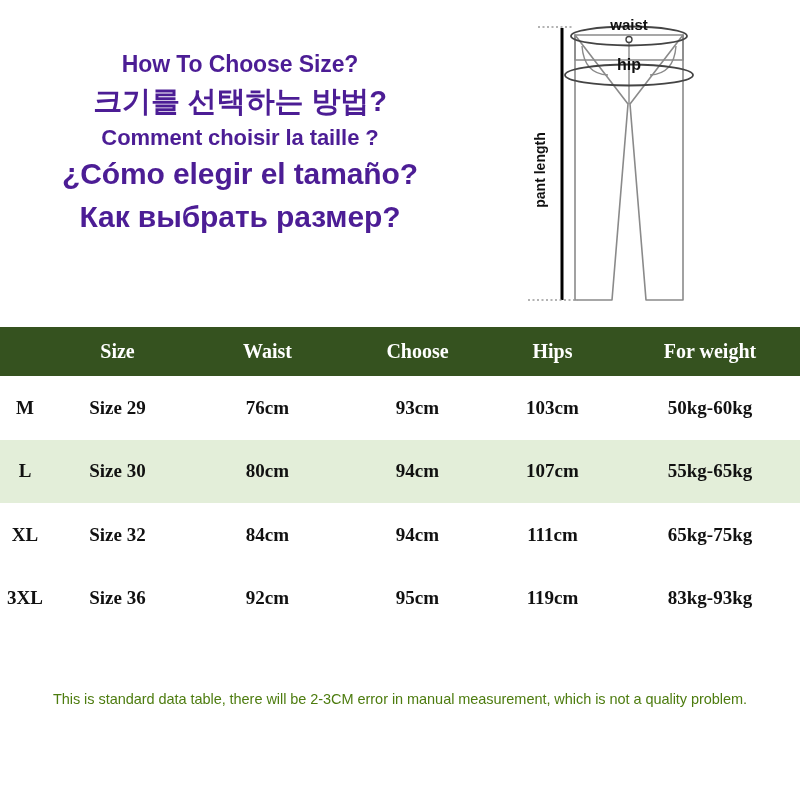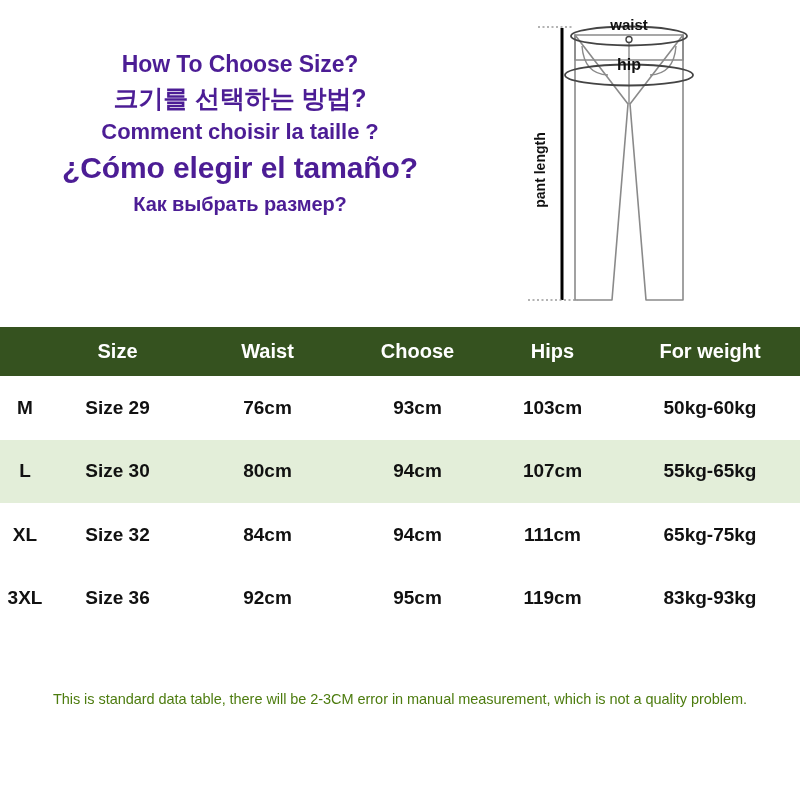--- a/index.html
+++ b/index.html
@@ -32,24 +32,24 @@
     text-align: center;
     color: #4c1d95;
   }
   .headline-line {
     font-weight: bold;
     line-height: 1.42;
     white-space: nowrap;
     letter-spacing: -0.1px;
   }
   .hl-en  { font-size: 23px; }
-  .hl-ko  { font-size: 25px; }
+  .hl-ko  { font-size: 29px; }
   .hl-fr  { font-size: 22px; }
   .hl-es  { font-size: 30px; }
-  .hl-ru  { font-size: 20px; }
+  .hl-ru  { font-size: 30px; }
 
   
   #pants-figure {
     position: absolute;
     left: 520px;
     top: 8px;
     width: 280px;
     height: 312px;
   }
   #pants-figure svg { display: block; }
@@ -63,20 +63,21 @@
     border-collapse: collapse;
     table-layout: fixed;
   }
   #size-table th,
   #size-table td {
     padding: 0;
     margin: 0;
     text-align: center;
     vertical-align: middle;
     font-weight: bold;
+    font-family: Liberation Serif, serif;
   }
   #size-table thead tr {
     background: #35521f;
   }
   #size-table th {
     height: 49px;
     color: #ffffff;
     font-size: 20px;
   }
   #size-table tbody tr {

